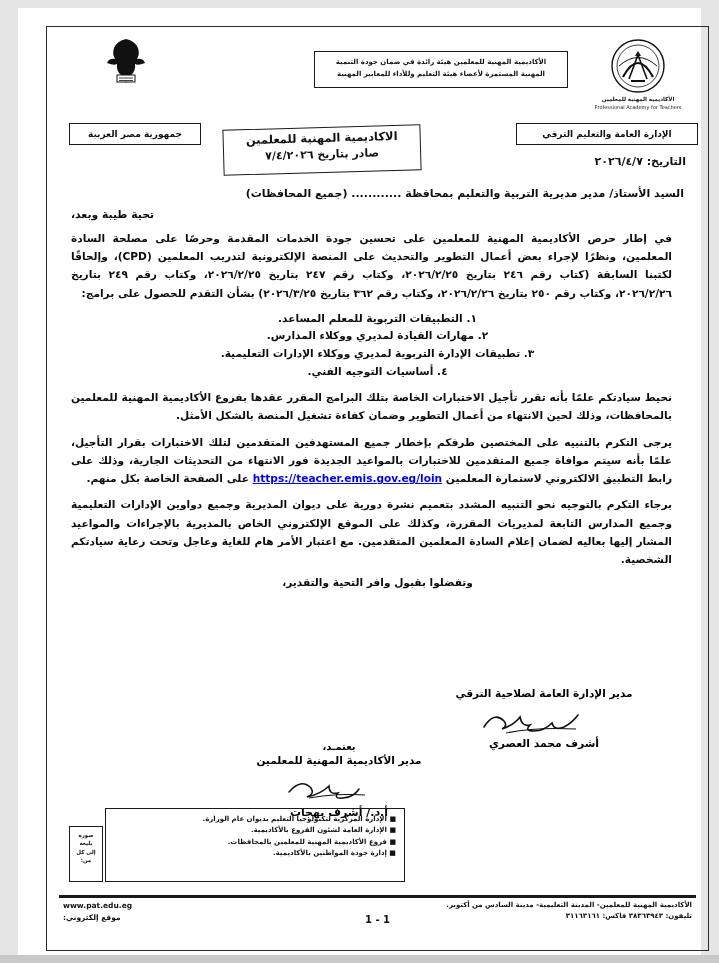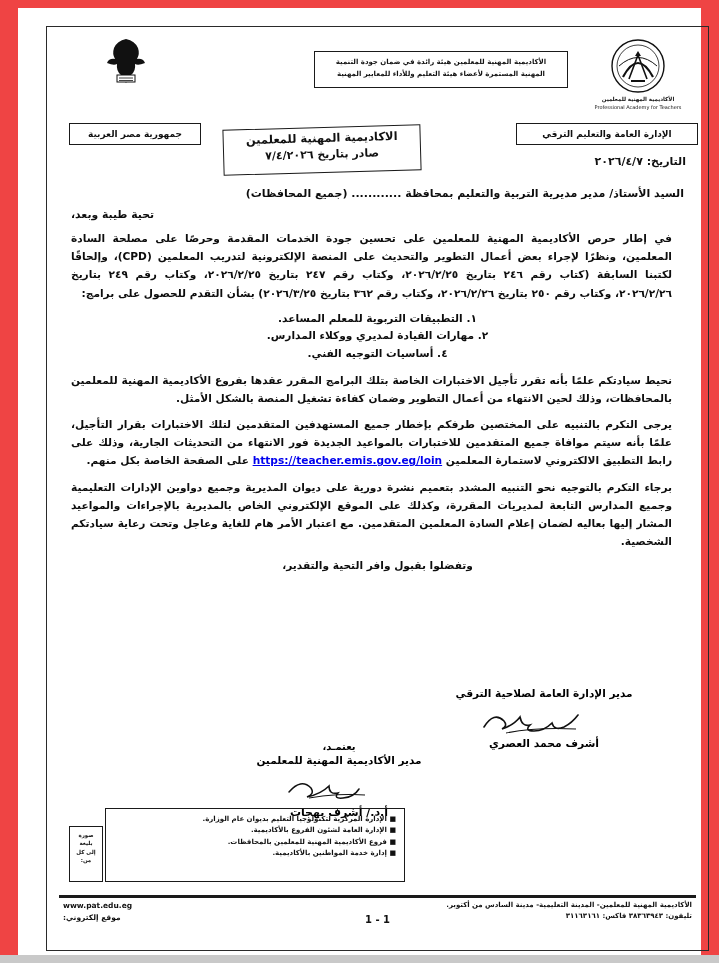--- a/index.html
+++ b/index.html
@@ -1,18 +1,18 @@
 <!DOCTYPE html>
 <html lang="ar" dir="rtl"><head>
 <meta charset="utf-8">
 <style>
   html,body{margin:0;padding:0;background:#c9c9c9;}
   body{font-family:"DejaVu Sans", sans-serif;}
   .page{
-    width:719px;height:963px;position:relative;background:#ef4444;
+    width:719px;height:963px;position:relative;background:#e5e5e5;
     overflow:hidden;
   }
   .sheet{
     position:absolute;left:18px;top:8px;width:683px;height:947px;
     background:#ffffff;
   }
   .frame{
     position:absolute;left:28px;top:18px;width:663px;height:925px;
     border:1px solid #2a2a2a;
     box-sizing:border-box;
@@ -171,20 +171,21 @@
       <div class="datebox">التاريخ: ٢٠٢٦/٤/٧</div>
 
       <div class="body">
         <div class="to">السيد الأستاذ/ مدير مديرية التربية والتعليم بمحافظة ............ (جميع المحافظات)</div>
         <div class="greet">تحية طيبة وبعد،</div>
         <div class="para">في إطار حرص الأكاديمية المهنية للمعلمين على تحسين جودة الخدمات المقدمة وحرصًا على مصلحة السادة المعلمين، ونظرًا لإجراء بعض أعمال التطوير والتحديث على المنصة الإلكترونية لتدريب المعلمين (CPD)، وإلحاقًا لكتبنا السابقة (كتاب رقم ٢٤٦ بتاريخ ٢٠٢٦/٢/٢٥، وكتاب رقم ٢٤٧ بتاريخ ٢٠٢٦/٢/٢٥، وكتاب رقم ٢٤٩ بتاريخ ٢٠٢٦/٢/٢٦، وكتاب رقم ٢٥٠ بتاريخ ٢٠٢٦/٢/٢٦، وكتاب رقم ٣٦٢ بتاريخ ٢٠٢٦/٣/٢٥) بشأن التقدم للحصول على برامج:</div>
 
         <ul class="list">
           <li>١. التطبيقات التربوية للمعلم المساعد.</li>
           <li>٢. مهارات القيادة لمديري ووكلاء المدارس.</li>
+          <li>٣. تطبيقات الإدارة التربوية لمديري ووكلاء الإدارات التعليمية.</li>
           <li>٤. أساسيات التوجيه الفني.</li>
         </ul>
 
         <div class="para">نحيط سيادتكم علمًا بأنه تقرر تأجيل الاختبارات الخاصة بتلك البرامج المقرر عقدها بفروع الأكاديمية المهنية للمعلمين بالمحافظات، وذلك لحين الانتهاء من أعمال التطوير وضمان كفاءة تشغيل المنصة بالشكل الأمثل.</div>
 
         <div class="para">
           <span>يرجى التكرم بالتنبيه على المختصين طرفكم بإخطار جميع المستهدفين المتقدمين لتلك الاختبارات بقرار التأجيل، علمًا بأنه سيتم موافاة جميع المتقدمين للاختبارات بالمواعيد الجديدة فور الانتهاء من التحديثات الجارية، وذلك على رابط التطبيق الالكتروني لاستمارة المعلمين</span>
           <a class="link" href="#">https://teacher.emis.gov.eg/loin</a>
           <span>على الصفحة الخاصة بكل منهم.</span>
         </div>
@@ -216,21 +217,21 @@
             </svg>
           </div>
           <div class="nm">أ.د./ أشرف بهجات</div>
         </div>
       </div>
 
       <div class="dist">
         <div>■ الإدارة المركزية لتكنولوجيا التعليم بديوان عام الوزارة.</div>
         <div>■ الإدارة العامة لشئون الفروع بالأكاديمية.</div>
         <div>■ فروع الأكاديمية المهنية للمعلمين بالمحافظات.</div>
-        <div>■ إدارة خدمة المواطنين بالأكاديمية.</div>
+        <div>■ إدارة جودة المواطنين بالأكاديمية.</div>
       </div>
 
       <div class="qr">
         صورة<br>بليغة<br>إلى كل<br>من:
       </div>
 
       <div class="footline"></div>
 
       <div class="foot">
         <div class="fr">

